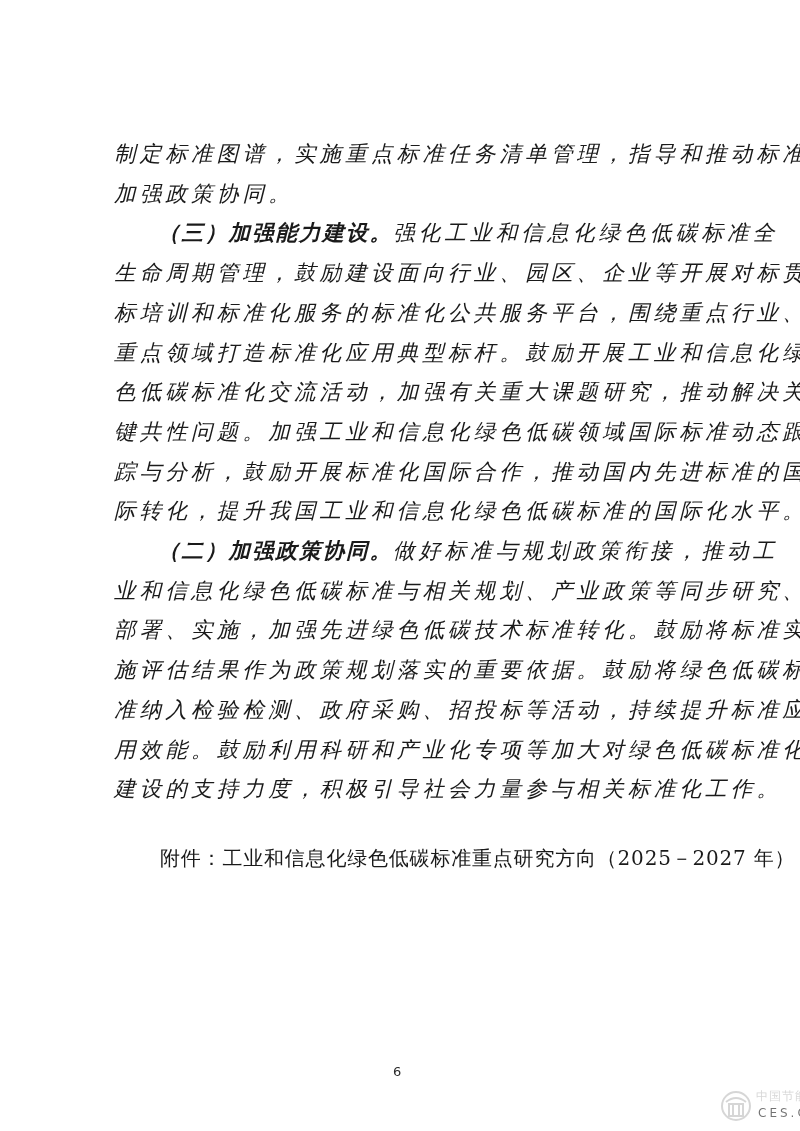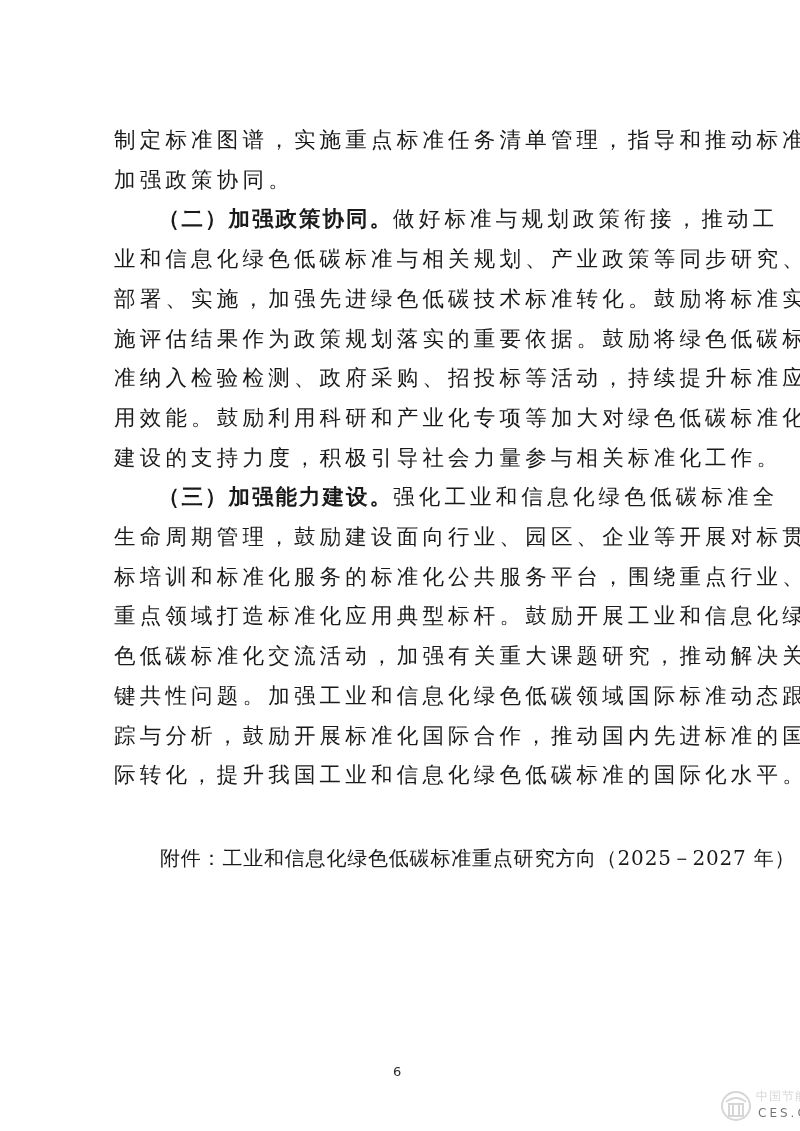--- a/index.html
+++ b/index.html
@@ -2,21 +2,21 @@
 <html><head>
 <meta charset="utf-8">
 <style>
   html, body { margin: 0; padding: 0; background: #ffffff; }
   body {
     width: 800px; height: 1131px; position: relative; overflow: hidden;
     font-family: "DejaVu Serif", "Liberation Serif", serif;
     color: #1a1a1a;
   }
   .page-body {
-    position: absolute; left: 114px; top: 120px; width: 576px;
+    position: absolute; left: 114px; top: 134px; width: 576px; font-style: italic;
   }
   .para {
     margin: 0;
     font-size: 21.5px;
     line-height: 39.7px;
     letter-spacing: 4.2px;
     text-align: justify;
     text-justify: inter-character;
   }
   .line { display: block; white-space: nowrap; }
@@ -43,38 +43,38 @@
 <body>
 
 <div class="page-body">
 
   <p class="para">
     <span class="line">制定标准图谱，实施重点标准任务清单管理，指导和推动标准</span>
     <span class="line">加强政策协同。</span>
   </p>
 
   <p class="para">
-    <span class="line" style="padding-left:44px;"><span class="bold">（二）加强政策协同。</span><span>做好标准与规划政策衔接，推动工</span></span>
-    <span class="line">业和信息化绿色低碳标准与相关规划、产业政策等同步研究、</span>
-    <span class="line">部署、实施，加强先进绿色低碳技术标准转化。鼓励将标准实</span>
-    <span class="line">施评估结果作为政策规划落实的重要依据。鼓励将绿色低碳标</span>
-    <span class="line">准纳入检验检测、政府采购、招投标等活动，持续提升标准应</span>
-    <span class="line">用效能。鼓励利用科研和产业化专项等加大对绿色低碳标准化</span>
-    <span class="line">建设的支持力度，积极引导社会力量参与相关标准化工作。</span>
-  </p>
-
-  <p class="para">
     <span class="line" style="padding-left:44px;"><span class="bold">（三）加强能力建设。</span><span>强化工业和信息化绿色低碳标准全</span></span>
     <span class="line">生命周期管理，鼓励建设面向行业、园区、企业等开展对标贯</span>
     <span class="line">标培训和标准化服务的标准化公共服务平台，围绕重点行业、</span>
     <span class="line">重点领域打造标准化应用典型标杆。鼓励开展工业和信息化绿</span>
     <span class="line">色低碳标准化交流活动，加强有关重大课题研究，推动解决关</span>
     <span class="line">键共性问题。加强工业和信息化绿色低碳领域国际标准动态跟</span>
     <span class="line">踪与分析，鼓励开展标准化国际合作，推动国内先进标准的国</span>
     <span class="line">际转化，提升我国工业和信息化绿色低碳标准的国际化水平。</span>
+  </p>
+
+  <p class="para">
+    <span class="line" style="padding-left:44px;"><span class="bold">（二）加强政策协同。</span><span>做好标准与规划政策衔接，推动工</span></span>
+    <span class="line">业和信息化绿色低碳标准与相关规划、产业政策等同步研究、</span>
+    <span class="line">部署、实施，加强先进绿色低碳技术标准转化。鼓励将标准实</span>
+    <span class="line">施评估结果作为政策规划落实的重要依据。鼓励将绿色低碳标</span>
+    <span class="line">准纳入检验检测、政府采购、招投标等活动，持续提升标准应</span>
+    <span class="line">用效能。鼓励利用科研和产业化专项等加大对绿色低碳标准化</span>
+    <span class="line">建设的支持力度，积极引导社会力量参与相关标准化工作。</span>
   </p>
 </div>
 
 <div class="attachment">附件：工业和信息化绿色低碳标准重点研究方向（2025－2027 年）</div>
 
 <div class="page-number">6</div>
 
 <div class="watermark">
   <svg class="wm-logo" viewBox="0 0 32 32">
     <circle cx="16" cy="16" r="14" fill="none" stroke="#b5b5b5" stroke-width="2"></circle>

